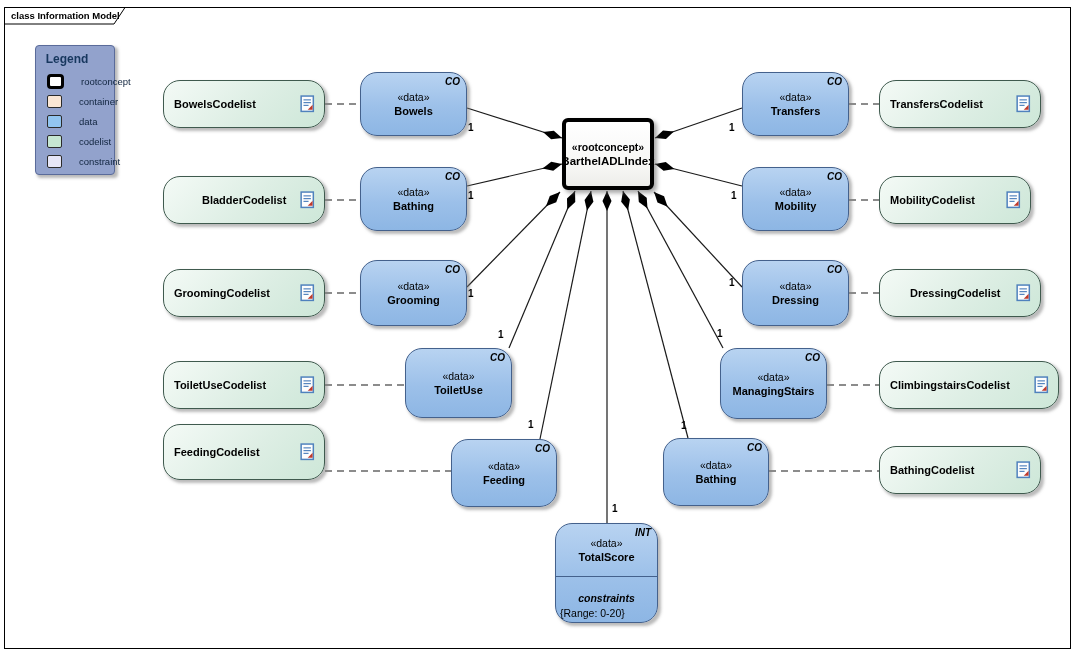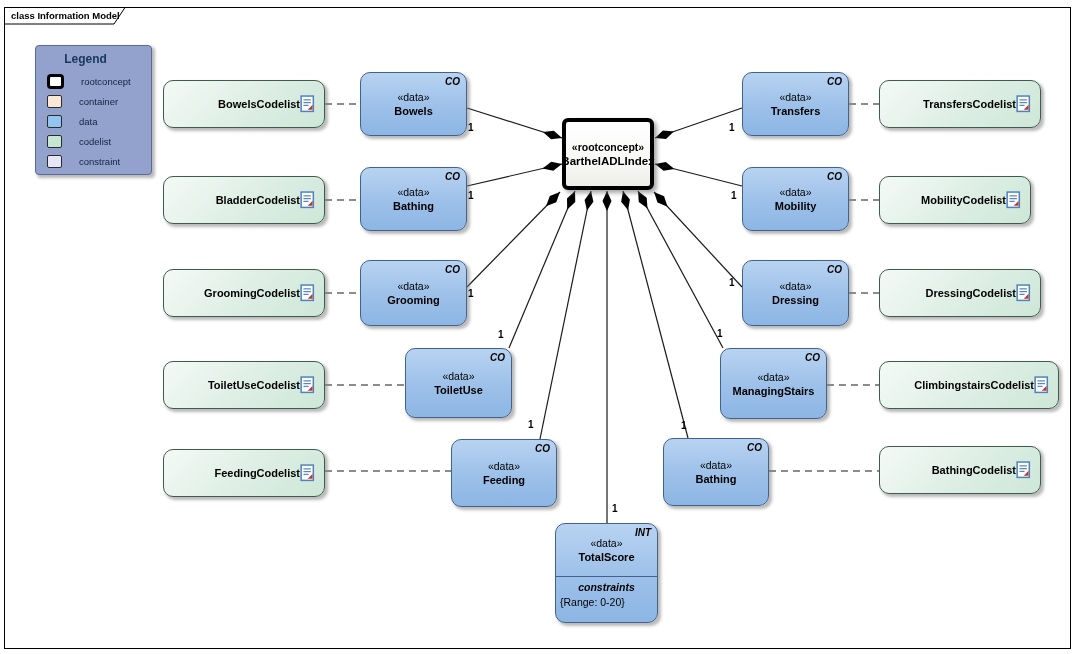--- a/index.html
+++ b/index.html
@@ -4,47 +4,47 @@
 <style>
   html,body{margin:0;padding:0;background:#fff;}
   body{width:1075px;height:654px;position:relative;overflow:hidden;
        font-family:"Liberation Sans", sans-serif;color:#000;}
   .frame{position:absolute;left:4px;top:7px;right:4px;bottom:5px;
          border:1px solid #000;background:#fff;}
   .tab{position:absolute;left:4px;top:7px;width:132px;height:18px;z-index:5;}
   .tab svg{position:absolute;left:0;top:0;}
   .tab .tab-label{position:absolute;left:7px;top:3px;font-size:9.5px;font-weight:bold;white-space:nowrap;}
   .wires{position:absolute;left:0;top:0;z-index:1;}
-  .node{position:absolute;z-index:2;box-sizing:border-box;border-radius:10px;
+  .node{position:absolute;z-index:2;box-sizing:border-box;border-radius:17px;
         box-shadow:2.5px 2.5px 3px rgba(130,130,130,.55);}
   .data-node{background:linear-gradient(180deg,#b8d3f1 0%,#9cc0e9 55%,#8db6e4 100%);
              border:1.2px solid #44618c;display:flex;flex-direction:column;
              align-items:center;justify-content:center;text-align:center;}
   .data-node .tag{position:absolute;top:3px;right:6px;font-size:10px;font-style:italic;font-weight:bold;}
   .stereo{font-size:10.5px;line-height:14px;}
   .nname{font-size:11px;font-weight:bold;line-height:14px;}
   .codelist-node{background:linear-gradient(135deg,#f4faf6 0%,#ddeee4 55%,#cde7d8 100%);
                  border:1.2px solid #3f5a4e;display:flex;align-items:center;}
-  .codelist-node .cname{flex:1;text-align:right;font-size:11px;font-weight:bold;padding-left:10px;}
+  .codelist-node .cname{flex:1;text-align:left;font-size:11px;font-weight:bold;padding-left:10px;}
   .codelist-node .doc-icon{width:15px;height:18px;margin-right:9px;flex:0 0 auto;}
   .root-node{background:linear-gradient(180deg,#ffffff 0%,#f6f6f4 70%,#ededea 100%);
              border:4px solid #000;border-radius:6px;display:flex;flex-direction:column;
              align-items:center;justify-content:center;text-align:center;
              box-shadow:3px 3px 4px rgba(110,110,110,.6);}
   .root-node .stereo{font-weight:bold;font-size:10.5px;}
   .root-node .nname{font-size:11.5px;}
   .ts-top{height:52px;display:flex;flex-direction:column;align-items:center;
           justify-content:center;position:relative;width:100%;}
   .ts-bottom{border-top:1.2px solid #44618c;width:100%;box-sizing:border-box;
-             padding:3px 4px 0 4px;}
+             padding:14px 4px 0 4px;}
   .ts-constraints{font-size:10.5px;font-style:italic;font-weight:600;text-align:center;line-height:15px;}
   .ts-value{font-size:10.5px;text-align:left;line-height:15px;}
   .totalscore{display:block;padding:0;}
   .mult{position:absolute;z-index:3;font-size:10px;font-weight:bold;}
-  .legend{position:absolute;left:35px;top:45px;width:117px;height:130px;z-index:2;
+  .legend{position:absolute;left:35px;top:45px;width:80px;height:130px;z-index:2;
           background:#92a2cc;border:1px solid #5a6b9a;border-radius:4px;
           box-shadow:2.5px 2.5px 3px rgba(130,130,130,.55);padding:6px 16px 0 0;box-sizing:border-box;}
   .legend-title{text-align:center;font-size:12px;font-weight:bold;color:#17375e;margin-bottom:5px;}
   .legend-item{display:flex;align-items:center;gap:17px;padding:0 0 0 11px;height:20px;}
   .legend-item .lbl{font-size:9.5px;color:#10243e;}
   .sw{width:15px;height:13px;border:1px solid #2b2b2b;border-radius:2px;box-sizing:border-box;flex:0 0 auto;}
   .sw-root{background:#ffffff;border:3px solid #000;border-radius:4px;width:17px;height:15px;}
   .sw-container{background:#fbe7d5;}
   .sw-data{background:#92c5f0;}
   .sw-codelist{background:#c6e7d2;}
@@ -193,21 +193,21 @@
 <div class="node codelist-node" style="left:163px;top:80px;width:162px;height:48px;">
   <span class="cname">BowelsCodelist</span>
   <svg class="doc-icon" viewBox="0 0 14 17">
     <rect x="1" y="1" width="11.5" height="14.5" fill="#fdfdfd" stroke="#4f81bd" stroke-width="1.4"></rect>
     <line x1="3.2" y1="4.6" x2="10.2" y2="4.6" stroke="#4f81bd" stroke-width="1.1"></line>
     <line x1="3.2" y1="7.2" x2="10.2" y2="7.2" stroke="#4f81bd" stroke-width="1.1"></line>
     <line x1="3.2" y1="9.8" x2="8" y2="9.8" stroke="#4f81bd" stroke-width="1.1"></line>
     <path d="M7.2 13.9 L11.8 13.9 L11.8 9.3 Z" fill="#c0392b"></path>
   </svg>
 </div>
-<div class="node codelist-node" style="left:163px;top:176px;width:162px;height:48px;">
+<div class="node codelist-node" style="left:163px;top:176px;width:162px;height:48px;padding-left:28px;">
   <span class="cname">BladderCodelist</span>
   <svg class="doc-icon" viewBox="0 0 14 17">
     <rect x="1" y="1" width="11.5" height="14.5" fill="#fdfdfd" stroke="#4f81bd" stroke-width="1.4"></rect>
     <line x1="3.2" y1="4.6" x2="10.2" y2="4.6" stroke="#4f81bd" stroke-width="1.1"></line>
     <line x1="3.2" y1="7.2" x2="10.2" y2="7.2" stroke="#4f81bd" stroke-width="1.1"></line>
     <line x1="3.2" y1="9.8" x2="8" y2="9.8" stroke="#4f81bd" stroke-width="1.1"></line>
     <path d="M7.2 13.9 L11.8 13.9 L11.8 9.3 Z" fill="#c0392b"></path>
   </svg>
 </div>
 <div class="node codelist-node" style="left:163px;top:269px;width:162px;height:48px;">
@@ -223,21 +223,21 @@
 <div class="node codelist-node" style="left:163px;top:361px;width:162px;height:48px;">
   <span class="cname">ToiletUseCodelist</span>
   <svg class="doc-icon" viewBox="0 0 14 17">
     <rect x="1" y="1" width="11.5" height="14.5" fill="#fdfdfd" stroke="#4f81bd" stroke-width="1.4"></rect>
     <line x1="3.2" y1="4.6" x2="10.2" y2="4.6" stroke="#4f81bd" stroke-width="1.1"></line>
     <line x1="3.2" y1="7.2" x2="10.2" y2="7.2" stroke="#4f81bd" stroke-width="1.1"></line>
     <line x1="3.2" y1="9.8" x2="8" y2="9.8" stroke="#4f81bd" stroke-width="1.1"></line>
     <path d="M7.2 13.9 L11.8 13.9 L11.8 9.3 Z" fill="#c0392b"></path>
   </svg>
 </div>
-<div class="node codelist-node" style="left:163px;top:449px;width:162px;height:48px;">
+<div class="node codelist-node" style="left:163px;top:424px;width:162px;height:56px;">
   <span class="cname">FeedingCodelist</span>
   <svg class="doc-icon" viewBox="0 0 14 17">
     <rect x="1" y="1" width="11.5" height="14.5" fill="#fdfdfd" stroke="#4f81bd" stroke-width="1.4"></rect>
     <line x1="3.2" y1="4.6" x2="10.2" y2="4.6" stroke="#4f81bd" stroke-width="1.1"></line>
     <line x1="3.2" y1="7.2" x2="10.2" y2="7.2" stroke="#4f81bd" stroke-width="1.1"></line>
     <line x1="3.2" y1="9.8" x2="8" y2="9.8" stroke="#4f81bd" stroke-width="1.1"></line>
     <path d="M7.2 13.9 L11.8 13.9 L11.8 9.3 Z" fill="#c0392b"></path>
   </svg>
 </div>
 

